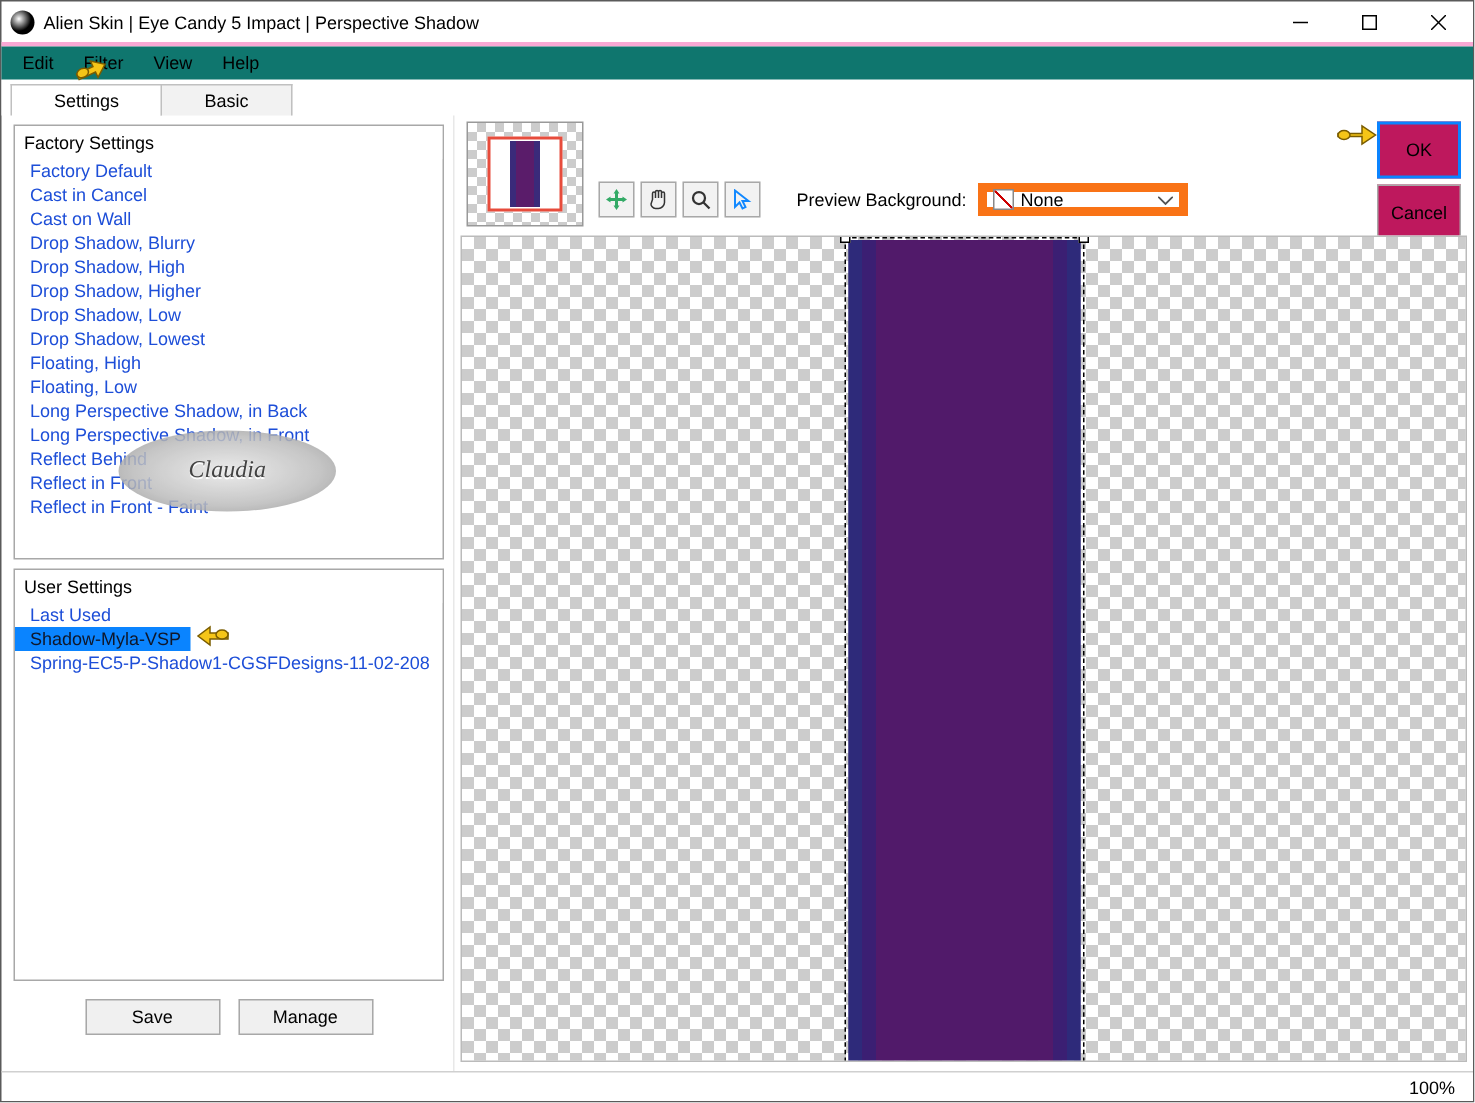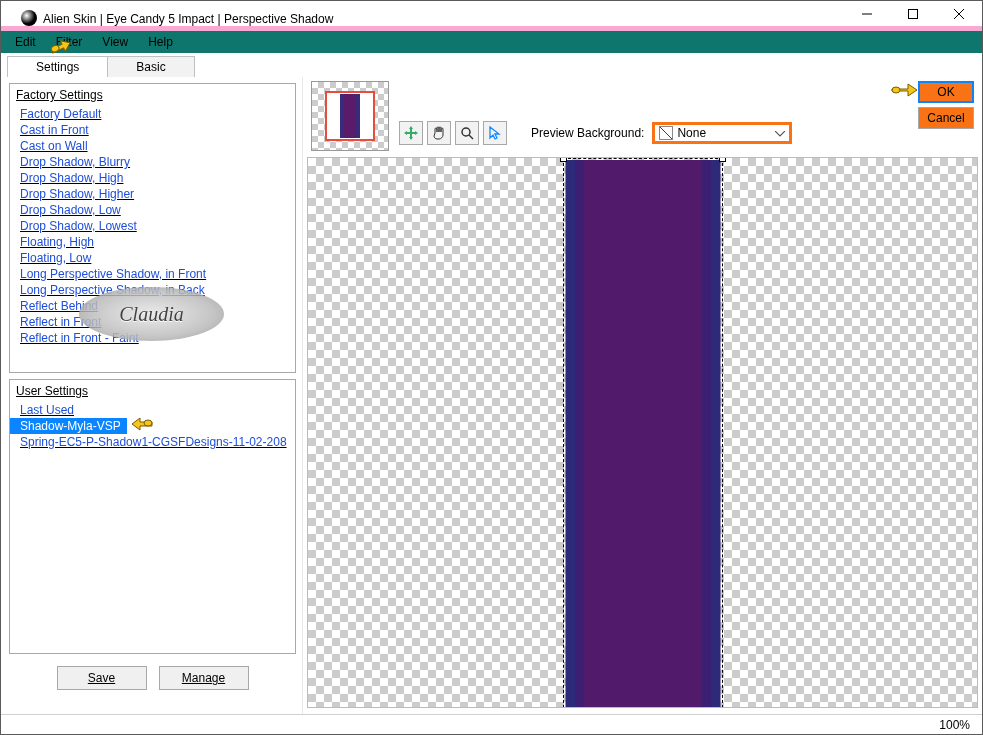--- a/index.html
+++ b/index.html
@@ -1,68 +1,68 @@
 <!DOCTYPE html>
 <html><head>
 <meta charset="utf-8">
 <style>
 * { box-sizing: border-box; margin: 0; padding: 0; font-family: "Segoe UI", Tahoma, sans-serif; font-size: 12px; }
 html, body { width: 983px; height: 735px; overflow: hidden; background: #fff; }
 .window { width: 983px; height: 735px; border: 1px solid #5a5a5a; display: flex; flex-direction: column; background: #fff; }
-.titlebar { height: 30px; display: flex; align-items: flex-end; padding: 0 0 0 20px; border-bottom: 5px solid #f9a8d4; }
+.titlebar { height: 30px; display: flex; align-items: center; padding: 0 0 0 6px; border-bottom: 3px solid #f9a8d4; }
 .titlebar .icon { width: 16px; height: 16px; border-radius: 50%; background: radial-gradient(circle at 35% 35%, #fff 0%, #000 55%); margin-right: 6px; }
 .titlebar .title { flex: 1; color: #000; }
 .win-controls { display: flex; height: 100%; }
 .win-btn { width: 46px; height: 100%; display: flex; align-items: center; justify-content: center; color: #000; }
 .win-btn svg { width: 10px; height: 10px; }
 .menubar { height: 22px; display: flex; align-items: center; padding-left: 4px; gap: 0; background: #0f766e; position: relative; }
 .menubar .menu-item { padding: 2px 10px; color: #000; }
 .pointer-finger { position: absolute; width: 24px; height: 20px; z-index: 20; }
 .pointer-finger svg { width: 100%; height: 100%; }
 .tabs-row { height: 24px; display: flex; align-items: flex-end; padding-left: 6px; background: #fff; }
 .tab { padding: 3px 28px; border: 1px solid #c0c0c0; border-bottom: none; background: #f2f2f2; margin-right: -1px; }
 .tab.active { background: #fff; position: relative; z-index: 2; }
 .body-row { flex: 1; display: flex; min-height: 0; }
-.left-pane { width: 302px; display: flex; flex-direction: column; padding: 6px 6px 6px 8px; gap: 6px; border-right: 1px solid #e8e8e8; position: relative; text-decoration: underline; }
+.left-pane { width: 302px; display: flex; flex-direction: column; padding: 6px 6px 6px 8px; gap: 6px; border-right: 1px solid #e8e8e8; position: relative; }
 .listbox { border: 1px solid #a8a8a8; background: #fff; overflow-y: scroll; position: relative; }
 .listbox.factory { height: 290px; }
 .listbox.user { flex: 1; overflow-y: auto; }
 .list-header { padding: 4px 6px; color: #000; position: sticky; top: 0; background: #fff; }
 .list-item { padding: 1px 6px 1px 10px; color: #1d4ed8; white-space: nowrap; }
-.list-item.selected { background: #0a84ff; color: #ffffff; display: inline-block; }
+.list-item.selected { background: #0a84ff; color: #0f172a; display: inline-block; }
 .btn-row { display: flex; gap: 12px; justify-content: center; padding: 6px 4px 18px 4px; align-items: center; }
 .std-btn { width: 90px; height: 24px; border: 1px solid #a8a8a8; background: #f0f0f0; display: flex; align-items: center; justify-content: center; }
 .right-pane { flex: 1; display: flex; flex-direction: column; position: relative; }
 .preview-top { height: 80px; display: flex; align-items: flex-start; padding: 4px 8px; gap: 10px; position: relative; }
 .thumb-area { width: 78px; height: 70px; background-image: linear-gradient(45deg,#ccc 25%,transparent 25%),linear-gradient(-45deg,#ccc 25%,transparent 25%),linear-gradient(45deg,transparent 75%,#ccc 75%),linear-gradient(-45deg,transparent 75%,#ccc 75%); background-size: 12px 12px; background-position: 0 0,0 6px,6px -6px,-6px 0; border: 1px solid #999; display:flex; align-items:center; justify-content:center; }
 .thumb-inner { width: 50px; height: 50px; border: 2px solid #e74c3c; background: #fff; display:flex; align-items:center; justify-content:center; }
 .thumb-stripe { width: 20px; height: 44px; background: linear-gradient(90deg,#3a2a7a 0%, #3a2a7a 20%, #5a1c6a 20%, #5a1c6a 80%, #3a2a7a 80%); }
 .toolrow { display: flex; align-items: center; gap: 4px; margin-top: 40px; }
 .tool-icon { width: 24px; height: 24px; border: 1px solid #a8a8a8; background: #f2f2f2; display:flex; align-items:center; justify-content:center; }
 .tool-icon svg { width: 14px; height: 14px; }
 .prev-bg-label { margin-left: 20px; }
-.prev-bg-select { width: 140px; height: 22px; border: 3px solid #f97316; background: #fff; display: flex; align-items:center; padding: 0 4px; gap: 4px; margin-left: 4px; position: relative; }
+.prev-bg-select { width: 140px; height: 22px; border: 6px solid #f97316; background: #fff; display: flex; align-items:center; padding: 0 4px; gap: 4px; margin-left: 4px; position: relative; }
 .prev-bg-select .swatch { width: 14px; height: 14px; border: 1px solid #888; background: #fff; position:relative; }
 .prev-bg-select .swatch::after { content:""; position:absolute; left:0; top:0; right:0; bottom:0; background: linear-gradient(to top right, transparent 46%, #c00 46%, #c00 54%, transparent 54%); }
 .prev-bg-select .chev { margin-left:auto; }
 .ok-cancel { position: absolute; right: 8px; top: 4px; display:flex; flex-direction: column; gap: 4px; }
-.ok-btn, .cancel-btn { width: 56px; height: 22px; border: 1px solid #a8a8a8; background: #f97316; display:flex; align-items:center; justify-content:center; }
+.ok-btn, .cancel-btn { width: 56px; height: 38px; border: 1px solid #a8a8a8; background: #be185d; display:flex; align-items:center; justify-content:center; }
 .ok-btn { border: 2px solid #0a84ff; }
 .ok-pointer { position: absolute; right: 64px; top: 2px; width: 28px; height: 20px; z-index:20; }
 .canvas-area { flex: 1; margin: 0 4px 6px 4px; border: 1px solid #bbb; position: relative; overflow: hidden;
   background-image: linear-gradient(45deg,#ccc 25%,transparent 25%),linear-gradient(-45deg,#ccc 25%,transparent 25%),linear-gradient(45deg,transparent 75%,#ccc 75%),linear-gradient(-45deg,transparent 75%,#ccc 75%);
   background-size: 16px 16px; background-position: 0 0,0 8px,8px -8px,-8px 0; background-color:#fff; }
 .canvas-object { position: absolute; left: 50%; top: 2px; transform: translateX(-50%); width: 155px; height: 566px;
   background: linear-gradient(90deg, #2e2a7a 0%, #2e2a7a 6%, #3b1f73 6%, #3b1f73 12%, #511a6a 12%, #511a6a 88%, #3b1f73 88%, #3b1f73 94%, #2e2a7a 94%); }
 .sel-box { position:absolute; border: 1px dashed #000; pointer-events:none; }
 .handle { position:absolute; width:7px; height:7px; background:#fff; border:1px solid #000; }
 .statusbar { height: 20px; border-top: 1px solid #d0d0d0; display:flex; align-items:center; justify-content:flex-end; padding: 0 12px; color:#000; }
 .watermark { position:absolute; top: 210px; left: 78px; width: 145px; height: 54px; z-index:15; opacity:0.85; display:flex; align-items:center; justify-content:center; pointer-events:none; }
 .watermark .wm-bg { position:absolute; inset:0; background: radial-gradient(ellipse at center, #e8e8e8 0%, #bcbcbc 60%, #8a8a8a 100%); border-radius: 50%/50%; filter: blur(0.3px); }
-.watermark .wm-text { position:relative; font-family: Georgia, serif; font-style: italic; font-size: 20px; color:#222; text-shadow: 0 1px 0 #fff; }
+.watermark .wm-text { position:relative; font-family: Georgia, serif; font-style: italic; font-size: 16px; color:#222; text-shadow: 0 1px 0 #fff; }
 ::-webkit-scrollbar { width: 16px; }
 ::-webkit-scrollbar-track { background:#f0f0f0; }
 ::-webkit-scrollbar-thumb { background:#c4c4c4; border:1px solid #a0a0a0; }
 </style>
 </head>
 <body>
 
 <div class="window">
 
   <div class="titlebar">
@@ -107,31 +107,31 @@
   </div>
 
   <div class="body-row">
 
     <div class="left-pane">
 
       <div class="listbox factory">
         <div class="list-header">Factory Settings</div>
         <div id="factory-items">
             <div class="list-item">Factory Default</div>
-            <div class="list-item">Cast in Front</div>
+            <div class="list-item">Cast in Cancel</div>
             <div class="list-item">Cast on Wall</div>
             <div class="list-item">Drop Shadow, Blurry</div>
             <div class="list-item">Drop Shadow, High</div>
             <div class="list-item">Drop Shadow, Higher</div>
             <div class="list-item">Drop Shadow, Low</div>
             <div class="list-item">Drop Shadow, Lowest</div>
             <div class="list-item">Floating, High</div>
             <div class="list-item">Floating, Low</div>
+            <div class="list-item">Long Perspective Shadow, in Back</div>
             <div class="list-item">Long Perspective Shadow, in Front</div>
-            <div class="list-item">Long Perspective Shadow, in Back</div>
             <div class="list-item">Reflect Behind</div>
             <div class="list-item">Reflect in Front</div>
             <div class="list-item">Reflect in Front - Faint</div>
           </div>
       </div>
 
       <div class="listbox user">
         <div class="list-header">User Settings</div>
         <div id="user-items">
             <div>

